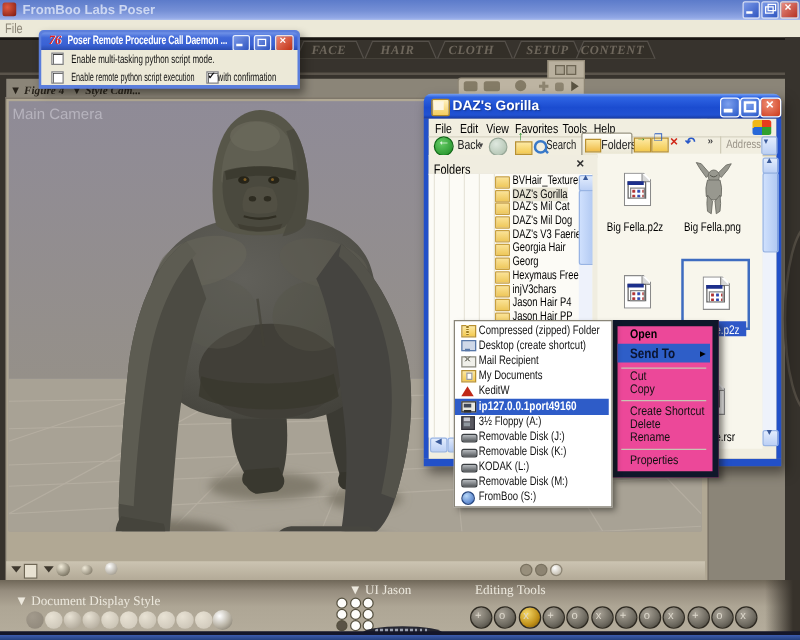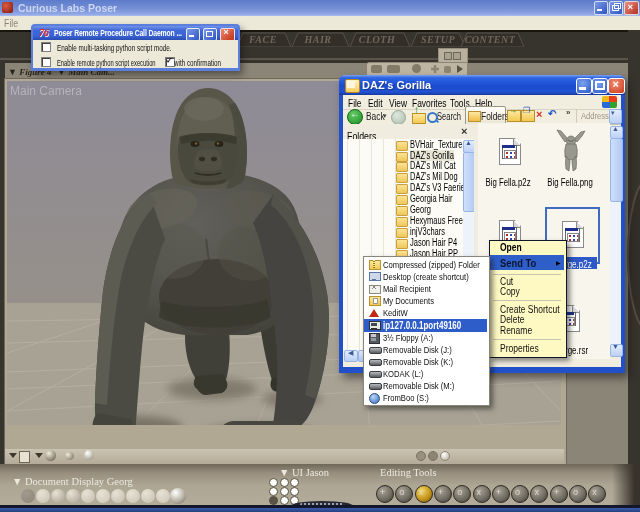--- a/index.html
+++ b/index.html
@@ -6,21 +6,21 @@
 #root{position:relative;width:640px;height:512px;overflow:hidden;font-family:"Liberation Sans",sans-serif;background:#8b8578;}
 .abs{position:absolute;}
 .tx{white-space:nowrap;}
 </style>
 </head>
 <body>
 <div id="root">
 
 <div class="abs" style="left:0;top:0;width:640px;height:16px;background:linear-gradient(180deg,#5c7bca 0%,#7690d6 55%,#93a9e6 90%,#aebfee 100%);"></div>
 <div class="abs" style="left:2px;top:2px;width:11px;height:11px;background:radial-gradient(circle at 35% 35%,#e05a40,#7c1a10);border-radius:2px;"></div>
-<div class="abs tx" style="left:18px;top:2px;font-size:10.5px;font-weight:bold;color:#ccd7f2;">Curious Labs Poser</div>
+<div class="abs tx" style="left:18px;top:2px;font-size:10.5px;font-weight:bold;color:#ccd7f2;">FromBoo Labs Poser</div>
 
 <div class="abs" style="left:594px;top:1px;width:12px;height:12px;background:linear-gradient(135deg,#7c9ae8,#2f55c0);border:1px solid #d6def5;border-radius:2px;"></div>
 <div class="abs" style="left:597px;top:9px;width:5px;height:2px;background:#fff;"></div>
 <div class="abs" style="left:609px;top:1px;width:12px;height:12px;background:linear-gradient(135deg,#7c9ae8,#2f55c0);border:1px solid #d6def5;border-radius:2px;"></div>
 <div class="abs" style="left:612px;top:5px;width:5px;height:4px;border:1px solid #fff;"></div>
 <div class="abs" style="left:614px;top:3px;width:5px;height:4px;border:1px solid #fff;"></div>
 <div class="abs" style="left:624px;top:1px;width:13px;height:12px;background:linear-gradient(135deg,#e89084,#b43020);border:1px solid #e8d8d5;border-radius:2px;"></div>
 <div class="abs tx" style="left:627.5px;top:0.5px;font-size:9.5px;font-weight:bold;color:#fff;">×</div>
 
 <div class="abs" style="left:0;top:16px;width:640px;height:14px;background:#ece9d8;"></div>
@@ -50,21 +50,21 @@
 <div class="abs" style="left:453px;top:52px;width:6px;height:6px;background:#aaa290;border:1px solid #6e6654;"></div>
 <div class="abs" style="left:366px;top:62px;width:100px;height:15px;background:#bdb4a2;border:1px solid #8d8574;border-radius:3px 0 0 0;"></div>
 <div class="abs" style="left:371px;top:65px;width:11px;height:8px;background:#847b66;border-radius:2px;"></div>
 <div class="abs" style="left:387px;top:65px;width:13px;height:8px;background:#847b66;border-radius:2px;"></div>
 <div class="abs" style="left:412px;top:64px;width:9px;height:9px;background:#847b66;border-radius:50%;"></div>
 <div class="abs" style="left:431px;top:65px;width:8px;height:8px;background:#8d8470;clip-path:polygon(35% 0,65% 0,65% 35%,100% 35%,100% 65%,65% 65%,65% 100%,35% 100%,35% 65%,0 65%,0 35%,35% 35%);"></div>
 <div class="abs" style="left:444px;top:66px;width:7px;height:7px;background:#8d8470;border-radius:2px;"></div>
 <div class="abs" style="left:457px;top:65px;width:0;height:0;border-left:6px solid #5a5342;border-top:4px solid transparent;border-bottom:4px solid transparent;"></div>
 
 <div class="abs tx" style="left:8px;top:67px;font-size:9px;font-style:italic;font-weight:bold;font-family:'Liberation Serif',serif;color:#28231b;">▼ Figure 4</div>
-<div class="abs tx" style="left:57px;top:67px;font-size:9px;font-style:italic;font-weight:bold;font-family:'Liberation Serif',serif;color:#28231b;">▼ Main Cam...</div>
+<div class="abs tx" style="left:57px;top:67px;font-size:9px;font-style:italic;font-weight:bold;font-family:'Liberation Serif',serif;color:#28231b;">▼ Style Cam...</div>
 
 <div class="abs" style="left:0;top:60px;width:5px;height:404px;background:#37332d;"></div>
 <div class="abs" style="left:4px;top:78px;width:561px;height:388px;background:#b1a894;border:1px solid #6e675c;"></div>
 <div class="abs" style="left:7px;top:81px;width:554px;height:344px;background:#908c98;overflow:hidden;" id="vp">
 
   <svg width="554" height="368" style="position:absolute;left:0;top:0;">
     <defs>
       <filter id="soft" x="-50%" y="-50%" width="200%" height="200%">
             <feGaussianBlur stdDeviation="4"></feGaussianBlur>
           </filter>
@@ -173,21 +173,21 @@
 <div class="abs" style="left:428px;top:451px;width:8px;height:8px;background:#8d8472;border-radius:50%;border:1px solid #7a7260;"></div>
 <div class="abs" style="left:440px;top:451px;width:8px;height:8px;background:radial-gradient(circle at 35% 30%,#fff,#b0a895);border-radius:50%;border:1px solid #8d8574;"></div>
 
 <div class="abs" style="left:628px;top:30px;width:12px;height:436px;background:#37332d;"></div>
 <svg class="abs" style="left:620px;top:150px;" width="20" height="220">
   <ellipse cx="28" cy="105" rx="20" ry="75" fill="#322e28" stroke="#524c43" stroke-width="2"></ellipse>
 </svg>
 
 <div class="abs" style="left:0;top:464px;width:640px;height:48px;background:linear-gradient(180deg,#6f6758 0%,#968d7e 18%,#aea695 45%,#b6ae9d 100%);"></div>
 <div class="abs" style="left:612px;top:464px;width:28px;height:48px;background:linear-gradient(90deg,rgba(55,50,43,0),#37322b 80%);"></div>
-<div class="abs tx" style="left:12px;top:476px;font-size:10.5px;font-family:'Liberation Serif',serif;color:#ece8dd;">▼ Document Display Georg</div>
+<div class="abs tx" style="left:12px;top:476px;font-size:10.5px;font-family:'Liberation Serif',serif;color:#ece8dd;">▼ Document Display Style</div>
 <div class="abs tx" style="left:279px;top:467px;font-size:10.5px;font-family:'Liberation Serif',serif;color:#ece8dd;">▼ UI Jason</div>
 <div class="abs tx" style="left:380px;top:467px;font-size:10.5px;font-family:'Liberation Serif',serif;color:#ece8dd;">Editing Tools</div>
 <div class="abs" style="left:20.5px;top:489px;width:14px;height:14px;border-radius:50%;background:radial-gradient(circle at 35% 30%,#a29a8c,#8d8578);"></div>
 <div class="abs" style="left:35.5px;top:489px;width:14px;height:14px;border-radius:50%;background:radial-gradient(circle at 35% 30%,#e8e2d4,#c7c0b2);"></div>
 <div class="abs" style="left:50.5px;top:489px;width:14px;height:14px;border-radius:50%;background:radial-gradient(circle at 35% 30%,#e8e2d4,#a49c8d);"></div>
 <div class="abs" style="left:65.5px;top:489px;width:14px;height:14px;border-radius:50%;background:radial-gradient(circle at 35% 30%,#e8e2d4,#aaa293);"></div>
 <div class="abs" style="left:80.5px;top:489px;width:14px;height:14px;border-radius:50%;background:radial-gradient(circle at 35% 30%,#e8e2d4,#c2bbac);"></div>
 <div class="abs" style="left:95.5px;top:489px;width:14px;height:14px;border-radius:50%;background:radial-gradient(circle at 35% 30%,#e8e2d4,#cdc6b8);"></div>
 <div class="abs" style="left:110.5px;top:489px;width:14px;height:14px;border-radius:50%;background:radial-gradient(circle at 35% 30%,#e8e2d4,#c2bbac);"></div>
 <div class="abs" style="left:125.5px;top:489px;width:14px;height:14px;border-radius:50%;background:radial-gradient(circle at 35% 30%,#e8e2d4,#c9c2b4);"></div>
@@ -398,21 +398,21 @@
  <div class="abs" style="left:2px;top:16px;width:205px;height:28px;background:#ece9d8;"></div>
  <div class="abs" style="left:10px;top:18px;width:8px;height:8px;background:#fff;border:1px solid #808080;box-shadow:inset 1px 1px 0 #404040;"></div>
  <div class="abs tx" style="transform:scaleX(0.67);transform-origin:0 50%;left:26px;top:18px;font-size:9.5px;color:#101010;">Enable multi-tasking python script mode.</div>
  <div class="abs" style="left:10px;top:33px;width:8px;height:8px;background:#fff;border:1px solid #808080;box-shadow:inset 1px 1px 0 #404040;"></div>
  <div class="abs tx" style="transform:scaleX(0.61);transform-origin:0 50%;left:26px;top:33px;font-size:9.5px;color:#101010;">Enable remote python script execution</div>
  <div class="abs" style="left:134px;top:33px;width:8px;height:8px;background:#fff;border:1px solid #808080;box-shadow:inset 1px 1px 0 #404040;"></div>
  <div class="abs tx" style="left:135px;top:32px;font-size:8px;font-weight:bold;color:#101010;">✓</div>
  <div class="abs tx" style="transform:scaleX(0.66);transform-origin:0 50%;left:143px;top:33px;font-size:9.5px;color:#101010;">with confirmation</div>
 </div>
 
-<div class="abs" style="left:489px;top:240px;width:76px;height:116px;background:#fef9c3;border:1px solid #0f172a;box-shadow:3px 3px 5px rgba(20,18,14,0.5);">
+<div class="abs" style="left:489px;top:256px;width:76px;height:116px;background:#ec4899;border:5px solid #0f172a;box-shadow:3px 3px 5px rgba(20,18,14,0.5);">
  <div class="abs tx" style="transform:scaleX(0.85);transform-origin:0 50%;left:10px;top:1px;font-size:10px;font-weight:bold;color:#000;">Open</div>
  <div class="abs" style="left:0px;top:14px;width:74px;height:15px;background:#2e5ec8;"></div>
  <div class="abs tx" style="transform:scaleX(0.85);transform-origin:0 50%;left:10px;top:16px;font-size:11px;font-weight:bold;color:#0a1430;">Send To</div>
  <div class="abs tx" style="left:66px;top:18px;font-size:6px;color:#000;">▶</div>
  <div class="abs" style="left:3px;top:33px;width:68px;height:1px;background:#c8c4b4;"></div>
  <div class="abs tx" style="transform:scaleX(0.85);transform-origin:0 50%;left:10px;top:35px;font-size:10px;color:#101010;">Cut</div>
  <div class="abs tx" style="transform:scaleX(0.85);transform-origin:0 50%;left:10px;top:45px;font-size:10px;color:#101010;">Copy</div>
  <div class="abs" style="left:3px;top:59px;width:68px;height:1px;background:#c8c4b4;"></div>
  <div class="abs tx" style="transform:scaleX(0.85);transform-origin:0 50%;left:10px;top:63px;font-size:10px;color:#101010;">Create Shortcut</div>
  <div class="abs tx" style="transform:scaleX(0.85);transform-origin:0 50%;left:10px;top:73px;font-size:10px;color:#101010;">Delete</div>

